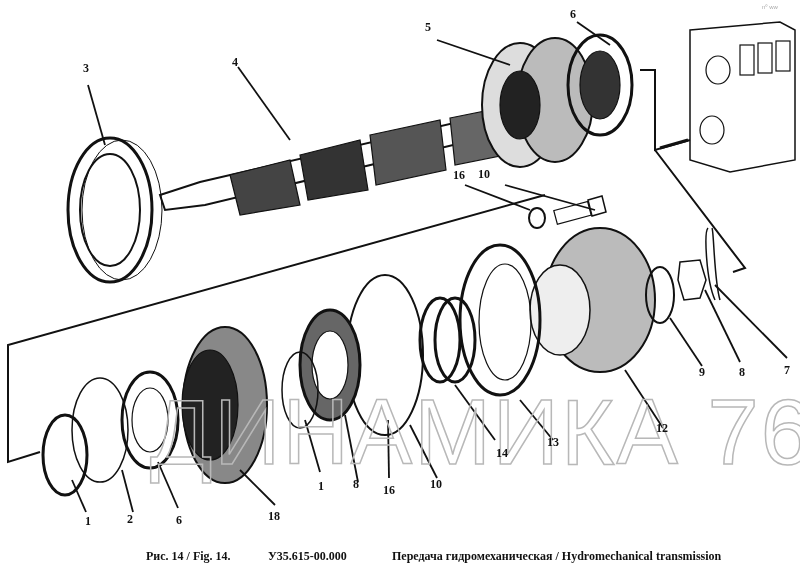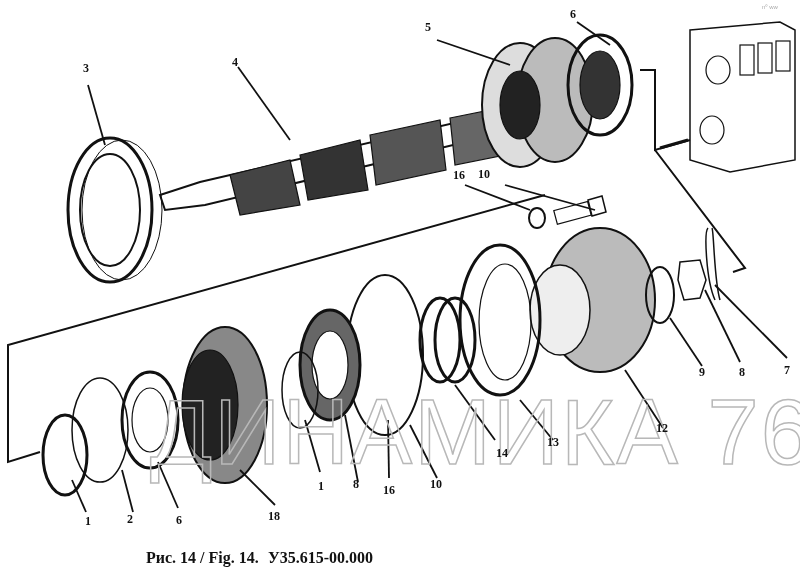--- a/index.html
+++ b/index.html
@@ -1,19 +1,19 @@
 <!DOCTYPE html>
 <html><head>
 <meta charset="utf-8">
 <style>
   html, body { margin:0; padding:0; background:#ffffff; }
   body { width:800px; height:567px; position:relative; overflow:hidden; font-family:"Liberation Serif", serif; }
   #stage { position:absolute; left:0; top:0; width:800px; height:567px; }
   .lbl { position:absolute; font-family:"Liberation Serif", serif; font-weight:bold; font-size:12px; color:#111; transform:translate(-50%,-50%); white-space:nowrap; }
-  .caption { position:absolute; top:549px; font-family:"Liberation Serif", serif; font-weight:bold; font-size:16px; color:#111; white-space:nowrap; }
+  .caption { position:absolute; top:549px; font-family:"Liberation Serif", serif; font-weight:bold; font-size:12px; color:#111; white-space:nowrap; }
   .wm { position:absolute; left:150px; top:380px; font-family:"Liberation Sans", sans-serif; font-size:92px; color:transparent; -webkit-text-stroke:1.5px #b8b8b8; letter-spacing:2px; white-space:nowrap; pointer-events:none; }
   .corner { position:absolute; left:762px; top:4px; font-size:6px; color:#aaa; font-family:"Liberation Sans", sans-serif; }
 </style>
 </head>
 <body>
 
 <div id="stage">
   <svg width="800" height="567" viewBox="0 0 800 567">
     <g fill="none" stroke="#111" stroke-width="1.2">
 
@@ -150,13 +150,14 @@
   <div class="lbl" style="left:356px;top:484px">8</div>
   <div class="lbl" style="left:321px;top:486px">1</div>
   <div class="lbl" style="left:274px;top:516px">18</div>
   <div class="lbl" style="left:179px;top:520px">6</div>
   <div class="lbl" style="left:130px;top:519px">2</div>
   <div class="lbl" style="left:88px;top:521px">1</div>
 
   
   <div class="caption" style="left:146px">Рис. 14 / Fig. 14.</div>
   <div class="caption" style="left:268px">У35.615-00.000</div>
+  <div class="caption" style="left:392px">Передача гидромеханическая / Hydromechanical transmission</div>
 </div>
 
 </body></html>

